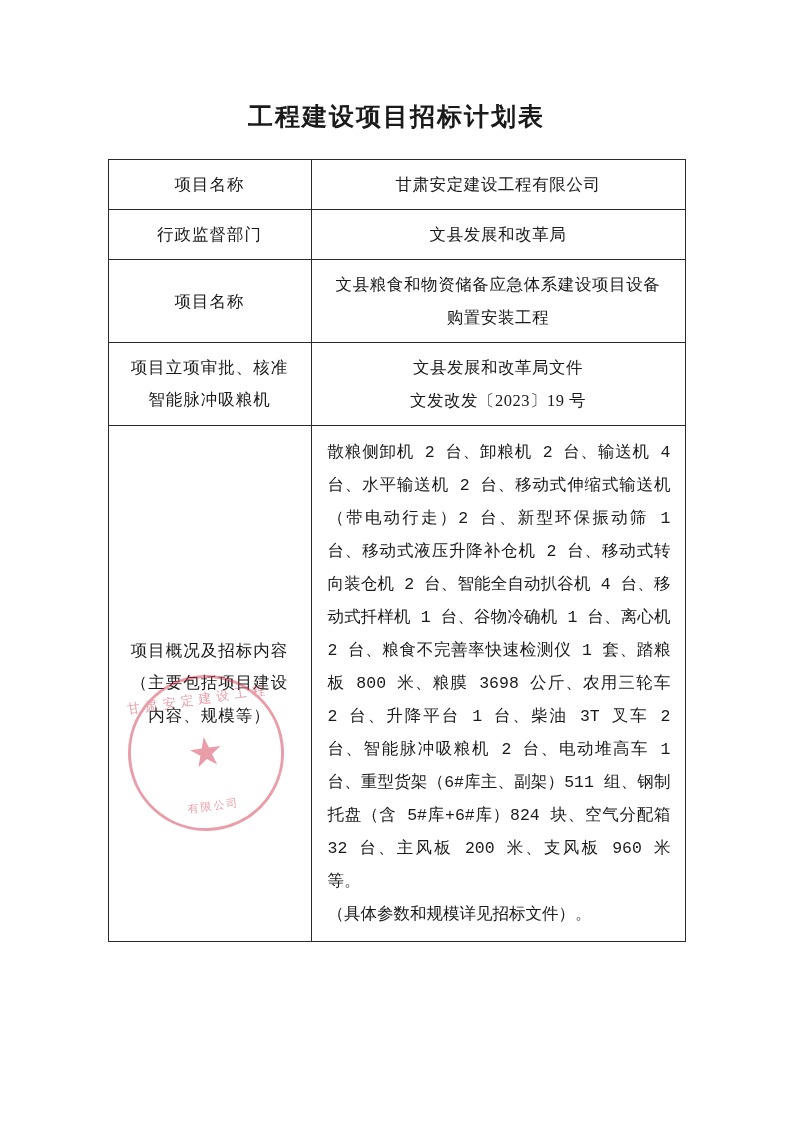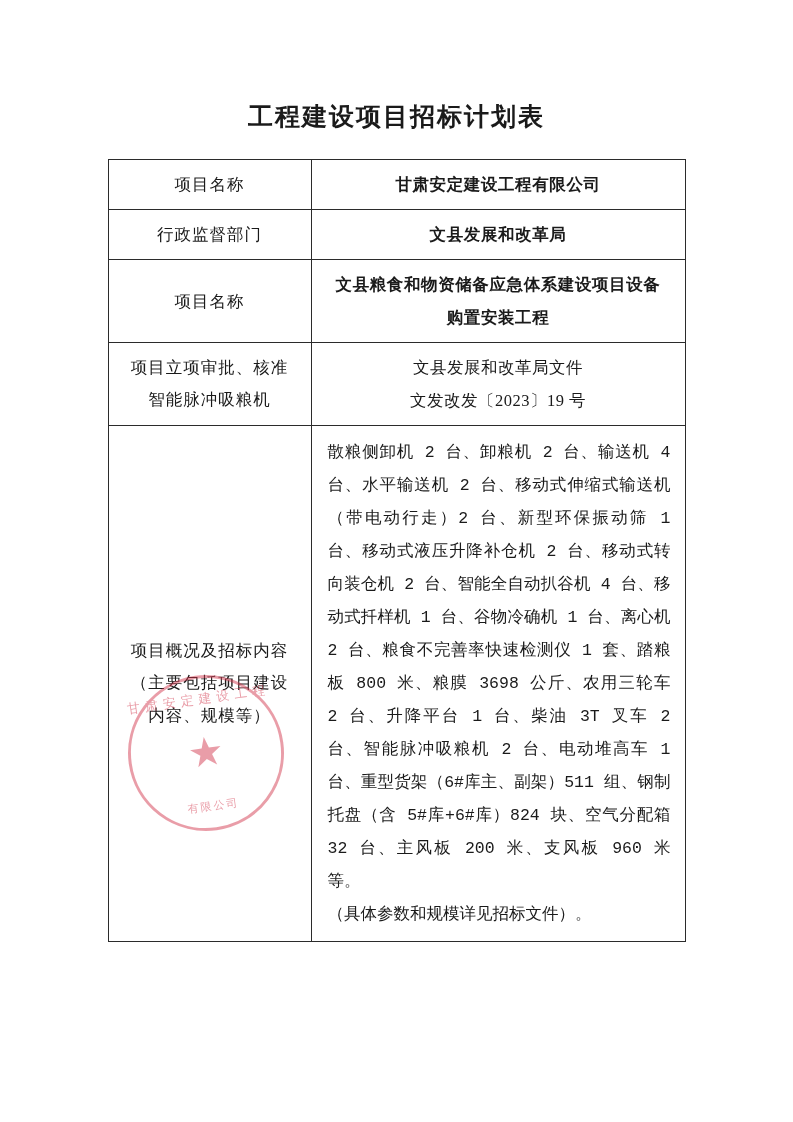--- a/index.html
+++ b/index.html
@@ -45,21 +45,20 @@
     padding: 8px 6px;
   }
   td.label-cell {
     width: 190px;
     text-align: center;
     letter-spacing: 1px;
   }
   td.value-cell {
     text-align: center;
     letter-spacing: 0.6px;
-    font-weight: bold;
   }
   td.value-cell-left {
     text-align: center;
     padding-left: 16px;
     padding-right: 12px;
     letter-spacing: 0.5px;
   }
   .two-line {
     display: block;
   }

